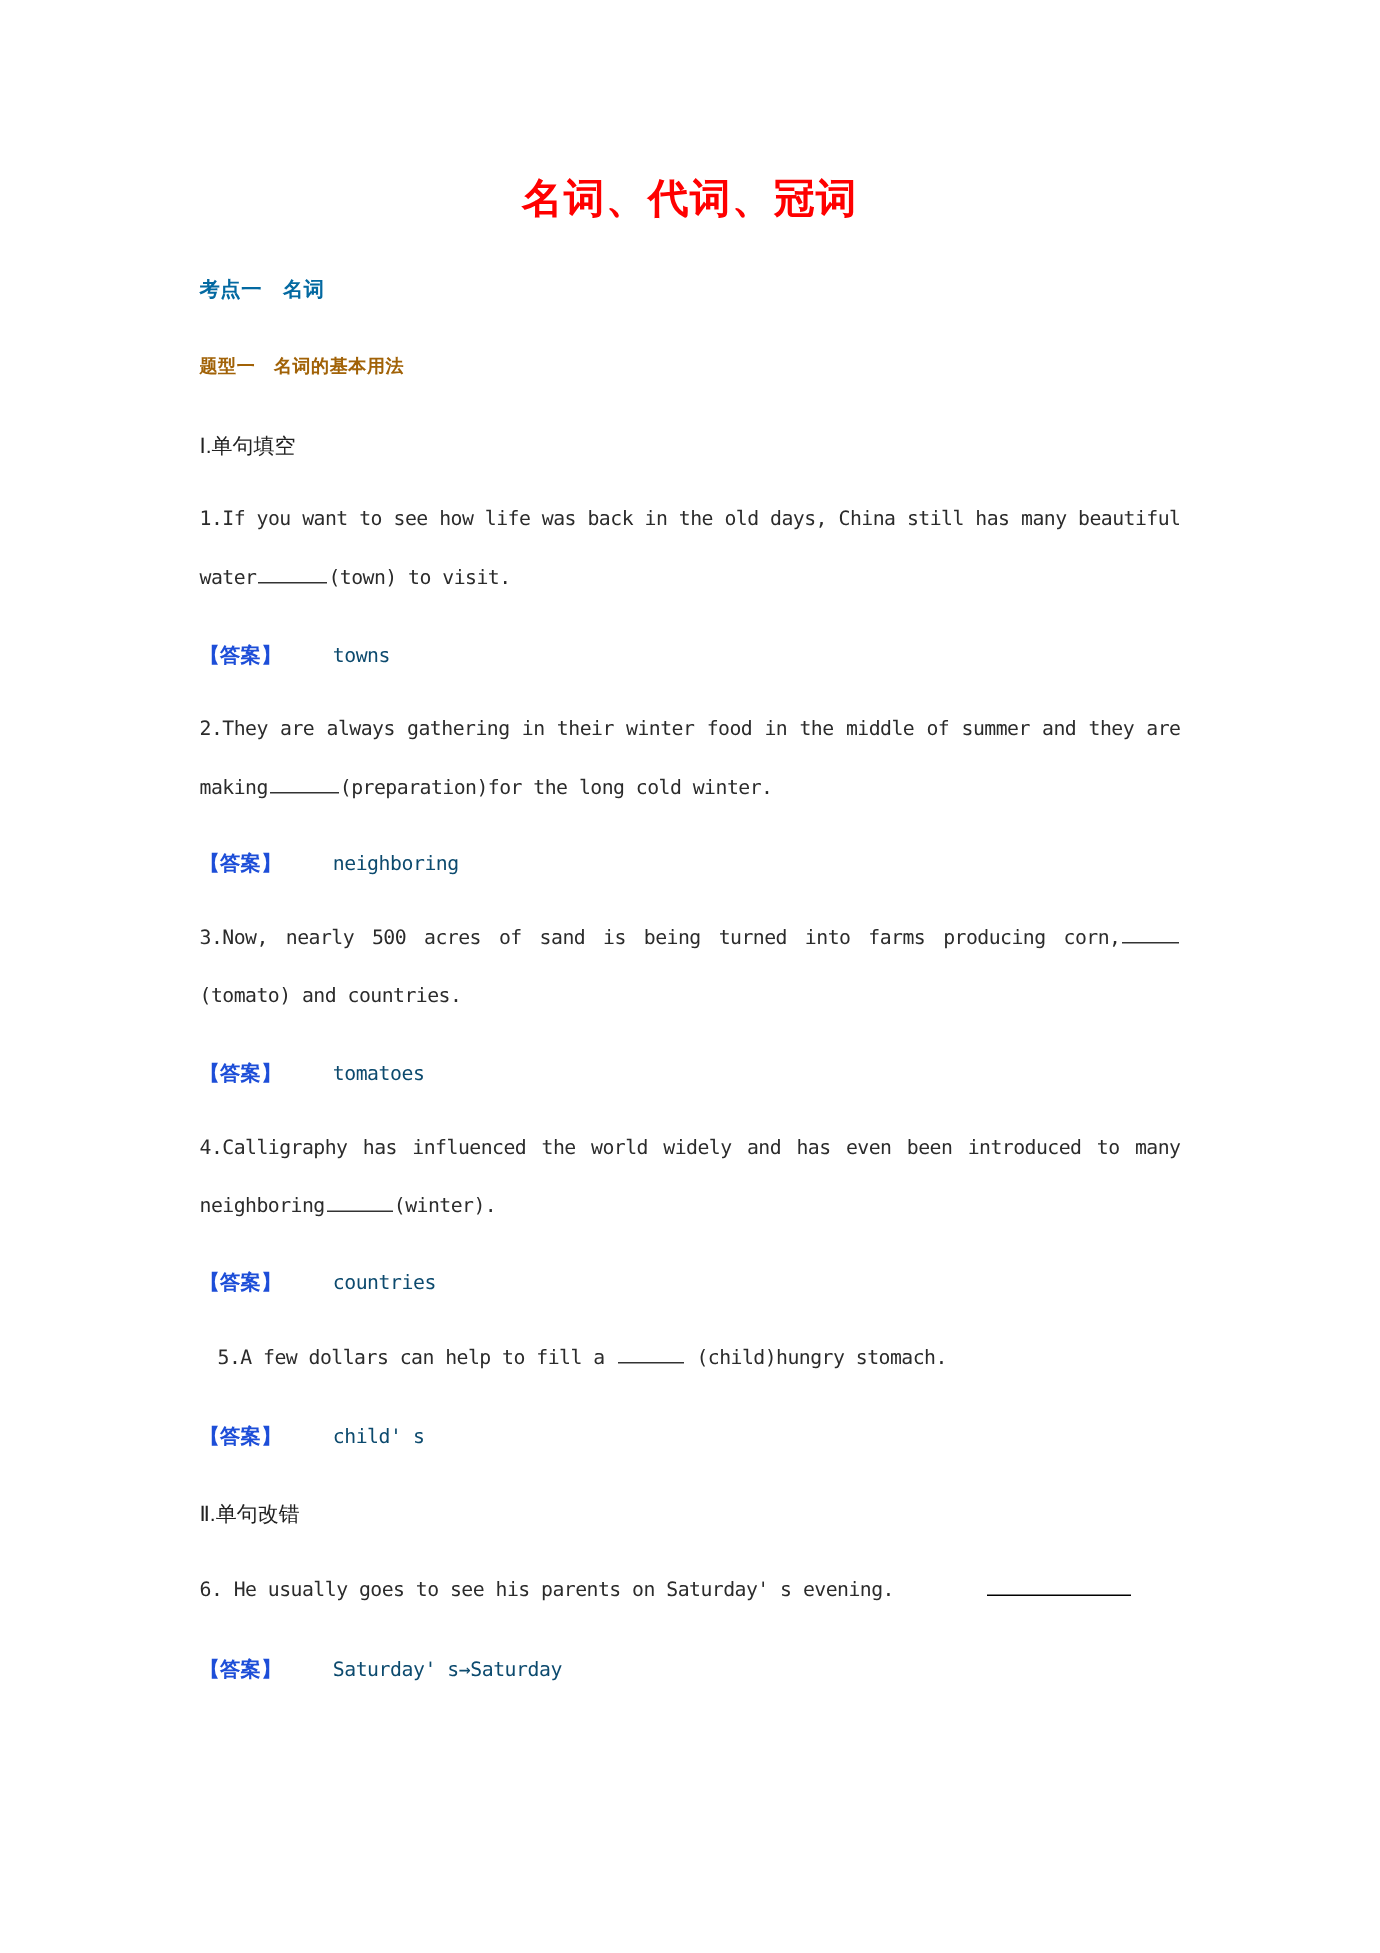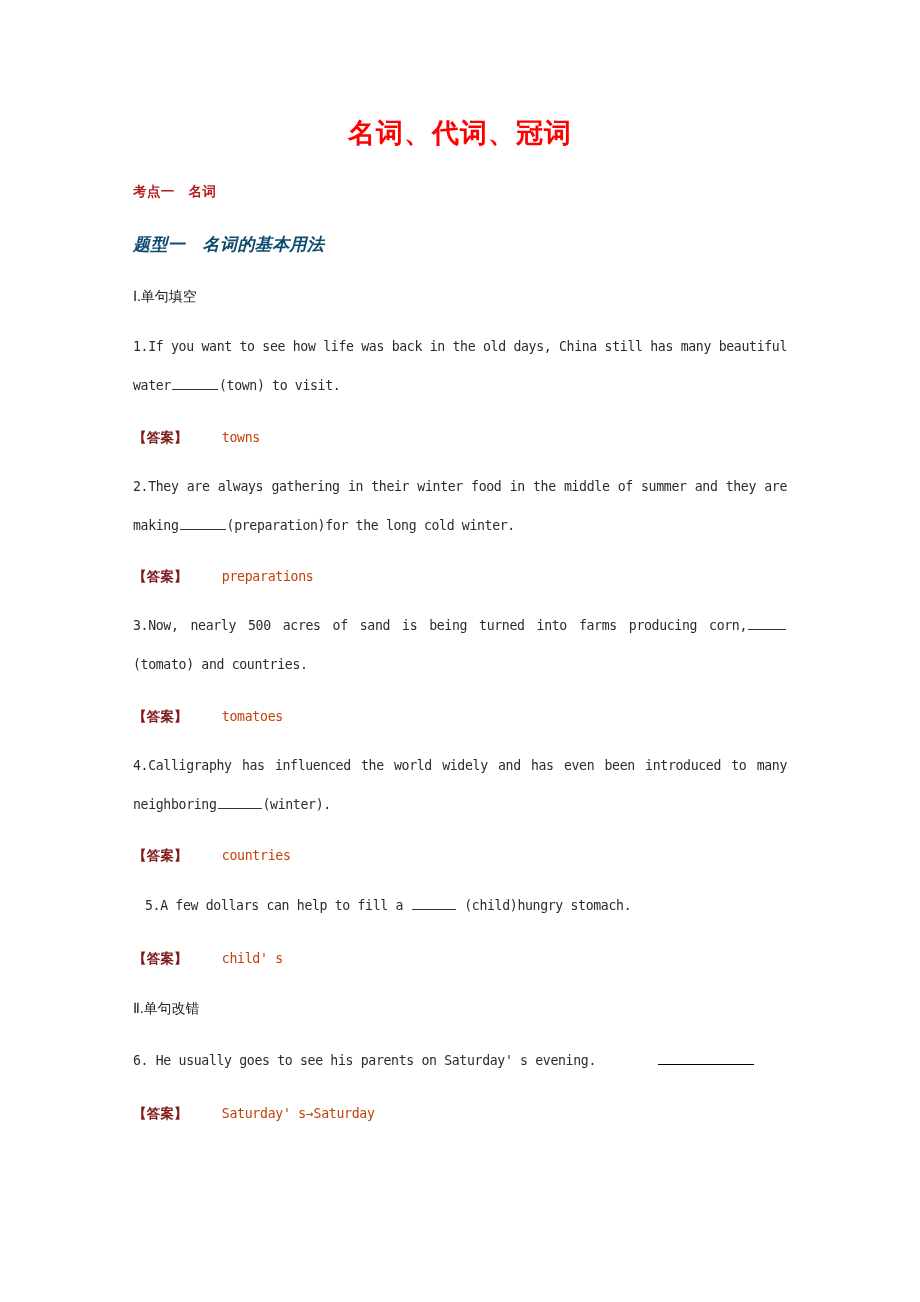--- a/index.html
+++ b/index.html
@@ -44,44 +44,43 @@
     letter-spacing: 1px;
     position: absolute;
     left: 0;
     top: 118px;
     width: 654px;
   }
 
   
   .kaodian {
     position: absolute;
-    font-family: Liberation Mono, monospace;
+    font-family: Liberation Serif, serif;
     font-weight: bold;
     font-size: 13.5px;
     line-height: 18px;
-    color: #b91c1c;
+    color: #0369a1;
     white-space: pre;
     letter-spacing: 0.4px;
   }
   .tixing {
     position: absolute;
     font-family: "DejaVu Sans", sans-serif;
     font-weight: bold;
-    font-size: 17px;
+    font-size: 12px;
     line-height: 20px;
-    color: #0c4a6e;
+    color: #a16207;
     white-space: pre;
     letter-spacing: 0.4px;
-    font-style: italic;
   }
 
   
   .subhead {
     position: absolute;
-    font-family: Liberation Serif, serif;
+    font-family: Liberation Sans, sans-serif;
     font-size: 14px;
     line-height: 20px;
     color: #222222;
     white-space: pre;
     text-align: right;
   }
 
   
   .question {
     position: absolute;
@@ -121,27 +120,27 @@
   .answer-row {
     position: absolute;
     white-space: pre;
     color: #ff2020;
     line-height: 22px;
   }
   .answer-label {
     font-family: "DejaVu Sans", sans-serif;
     font-weight: bold;
     font-size: 13.5px;
-    color: #7f1d1d;
+    color: #1d4ed8;
     letter-spacing: 0.2px;
   }
   .answer-text {
     font-family: "DejaVu Sans Mono", "Liberation Mono", monospace;
     font-size: 13.2px;
-    color: #c2410c;
+    color: #0c4a6e;
     letter-spacing: -0.3px;
     padding-left: 34px;
   }
 </style>
 </head>
 <body>
 
 <div class="page">
   <div class="content">
 
@@ -152,21 +151,21 @@
     <div class="tixing" style="left:0; top:234px;">题型一　名词的基本用法</div>
 
     <div class="subhead" style="left:0; top:287px;">Ⅰ.单句填空</div>
 
     <div class="question" style="left:0; top:327px;"><span>1.</span><span>If you want to see how life was back in the old days, China still has many beautiful water</span><span class="blank w1"></span><span>(town) to visit.</span></div>
 
     <div class="answer-row" style="left:0; top:426px;"><span class="answer-label">【答案】</span><span class="answer-text">towns</span></div>
 
     <div class="question" style="left:0; top:467px;"><span>2.</span><span>They are always gathering in their winter food in the middle of summer and they are making</span><span class="blank w2"></span><span>(preparation)for the long cold winter.</span></div>
 
-    <div class="answer-row" style="left:0; top:565px;"><span class="answer-label">【答案】</span><span class="answer-text">preparations</span></div>
+    <div class="answer-row" style="left:0; top:565px;"><span class="answer-label">【答案】</span><span class="answer-text">neighboring</span></div>
 
     <div class="question" style="left:0; top:606px;"><span>3.</span><span>Now, nearly 500 acres of sand is being turned into farms producing corn,</span><span class="blank w3"></span><span>(tomato) and countries.</span></div>
 
     <div class="answer-row" style="left:0; top:705px;text-align:right;"><span class="answer-label">【答案】</span><span class="answer-text">tomatoes</span></div>
 
     <div class="question" style="left:0; top:746px;"><span>4.</span><span>Calligraphy has influenced the world widely and has even been introduced to many neighboring</span><span class="blank w4"></span><span>(winter).</span></div>
 
     <div class="answer-row" style="left:0; top:844px;"><span class="answer-label">【答案】</span><span class="answer-text">countries</span></div>
 
     <div class="question nojust" style="left:12px; top:886px;"><span>5.</span><span>A few dollars can help to fill a</span> <span class="blank w5"></span> <span>(child)hungry stomach.</span></div>

